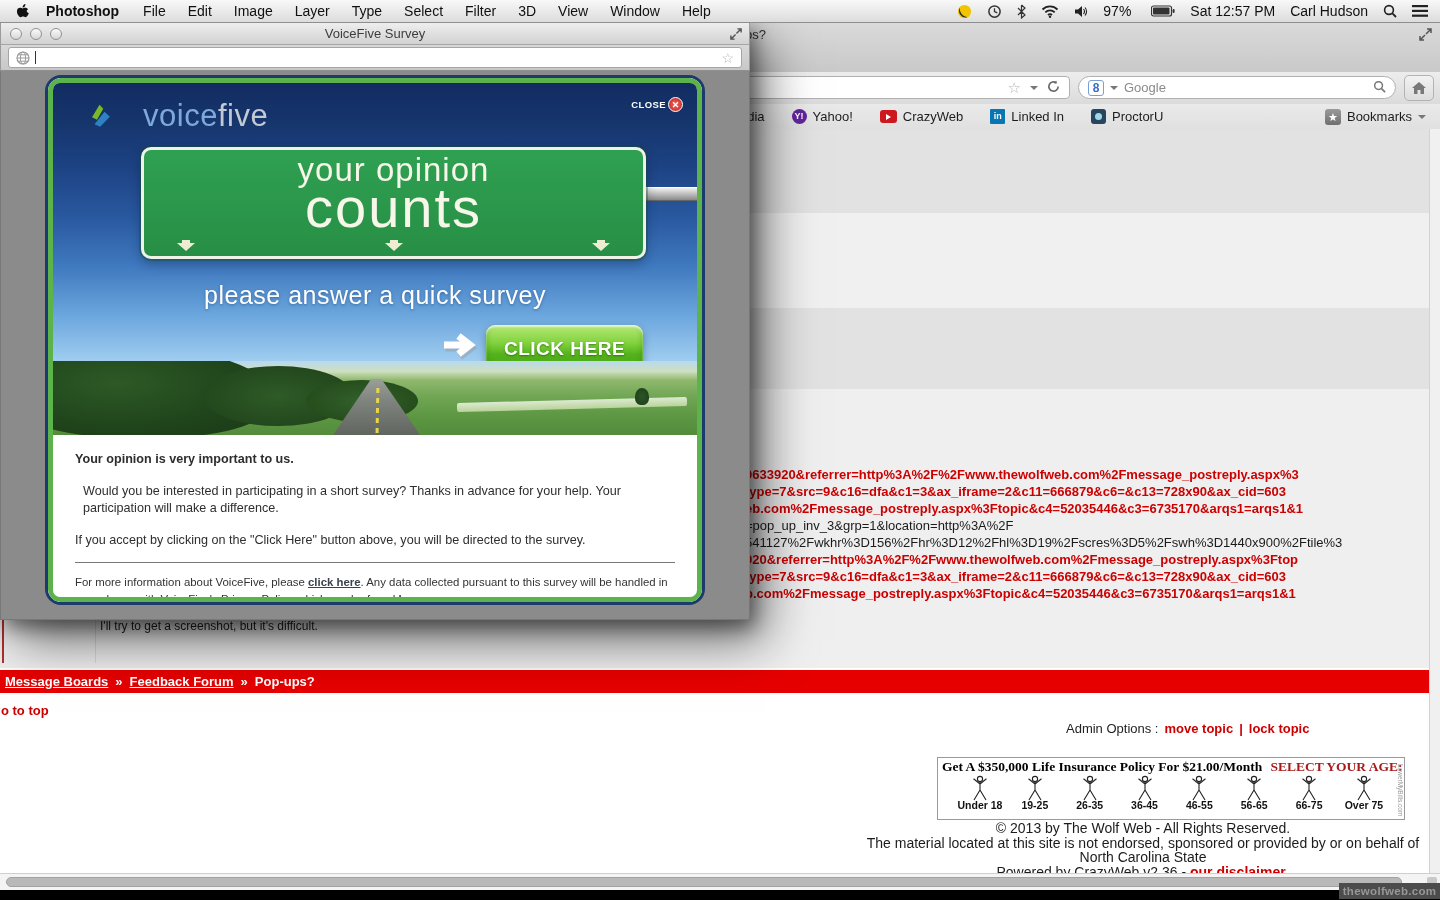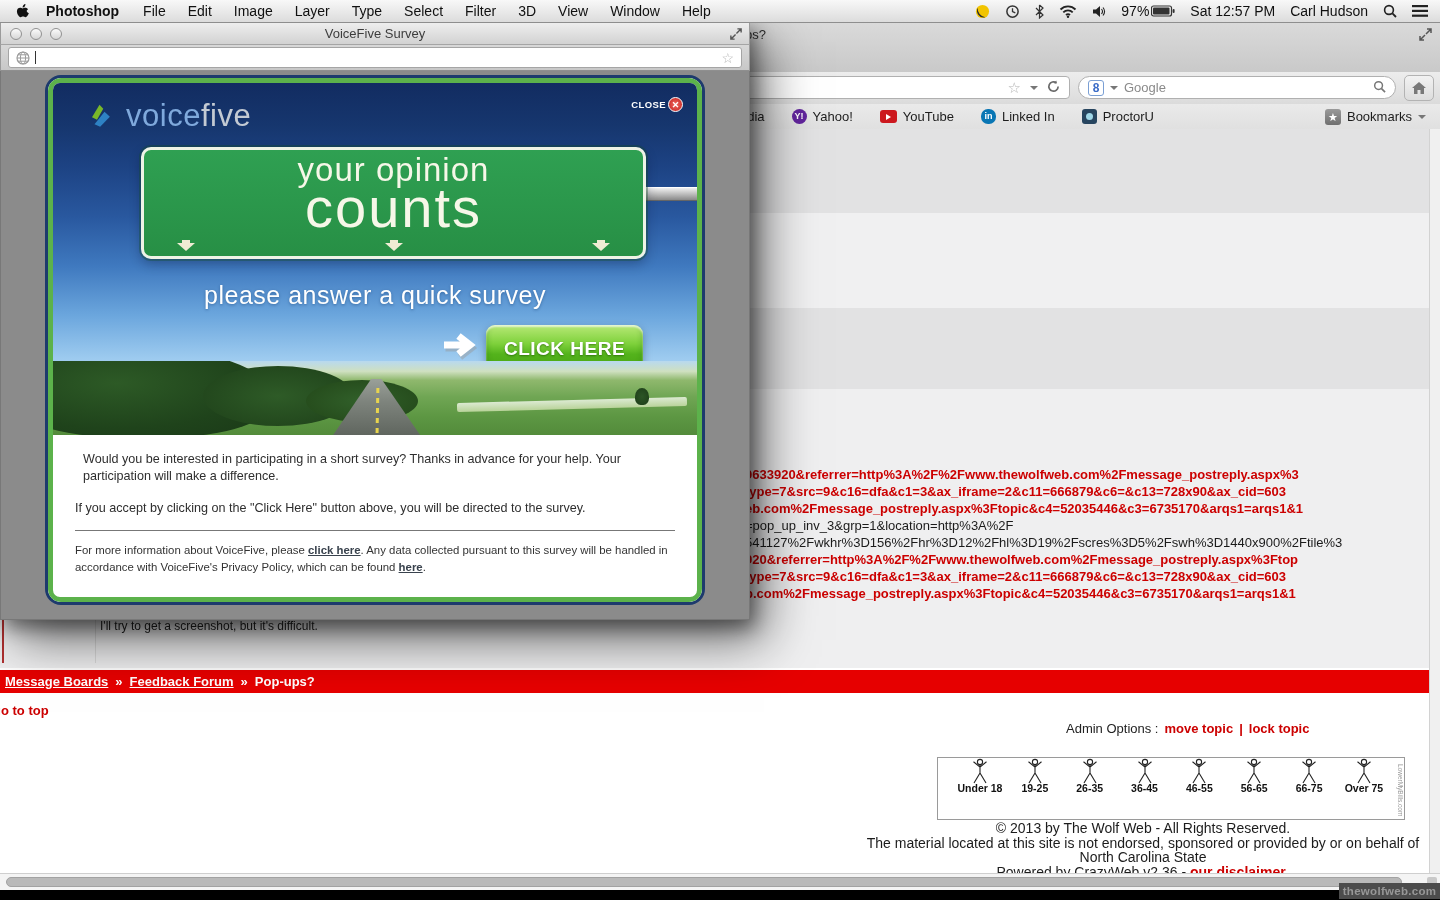--- a/index.html
+++ b/index.html
@@ -6,21 +6,21 @@
     font-family:"Liberation Sans",sans-serif;position:relative}
   
   #menubar{position:absolute;top:0;left:0;right:0;height:22px;background:linear-gradient(#f8f8f8,#dcdcdc);
     border-bottom:1px solid #8e8e8e;display:flex;align-items:center;z-index:300;font-size:14px;color:#101010}
   .mb-left{display:flex;align-items:center;height:100%}
   .mb-apple{padding:0 13px 0 16px;display:flex;align-items:center}
   .mb-app{font-weight:bold;padding:0 13px 0 4px}
   .mb-item{padding:0 11px}
   .mb-right{margin-left:auto;display:flex;align-items:center;gap:15px;padding-right:12px}
   .mb-ic{display:flex;align-items:center}
-  .mb-batt{display:flex;align-items:center;gap:2px}
+  .mb-batt{display:flex;align-items:center;gap:20px}
   
   #bgwin{position:absolute;top:22px;left:0;width:1440px;height:868px;background:#fff;z-index:10}
   .tabbar{position:absolute;top:0;left:0;right:0;height:50px;background:linear-gradient(#dadada,#c9c9c9);border-bottom:1px solid #a8a8a8}
   .tabfrag{position:absolute;left:745px;top:5px;font-size:13px;color:#2e2e2e}
   .winexpand{position:absolute;right:7px;top:5px}
   .toolbar{position:absolute;top:50px;left:0;right:0;height:32px;background:linear-gradient(#ededed,#dbdbdb);border-bottom:1px solid #b0b0b0}
   .urlfield{position:absolute;left:700px;top:4px;width:370px;height:23px;background:#fff;border:1px solid #b0b0b0;
     border-radius:4px;box-sizing:border-box;display:flex;align-items:center;justify-content:flex-end;gap:9px;padding:0 9px}
   .searchfield{position:absolute;left:1078px;top:4px;width:318px;height:23px;background:#fff;border:1px solid #b0b0b0;
     border-radius:12px;box-sizing:border-box;display:flex;align-items:center;gap:6px;padding:0 9px;font-size:13px;color:#8a8a8a}
@@ -32,21 +32,21 @@
     background:linear-gradient(#f2f2f2,#ddd);border:1px solid #b3b3b3;border-radius:5px;box-sizing:border-box}
   .bmbar{position:absolute;top:82px;left:0;right:0;height:25px;background:linear-gradient(#eaeaea,#e0e0e0);
     border-bottom:1px solid #bdbdbd;display:flex;align-items:center;font-size:13px;color:#1d1d1d}
   .bm{display:flex;align-items:center;gap:6px;margin-right:27px}
   .bm-first{margin-left:740px}
   .bm-right{margin-left:auto;display:flex;align-items:center;gap:6px;margin-right:14px}
   .ic-yahoo{width:15px;height:15px;border-radius:50%;background:#62259d;color:#fff;font-size:9px;font-weight:bold;
     text-align:center;line-height:15px}
   .ic-yt{width:17px;height:13px;border-radius:3px;background:#cc181e;position:relative}
   .ic-yt::after{content:"";position:absolute;left:6px;top:3.5px;border-left:5px solid #fff;border-top:3px solid transparent;border-bottom:3px solid transparent}
-  .ic-li{width:15px;height:15px;border-radius:7px;background:#0976b4;color:#fff;font-size:9px;font-weight:bold;text-align:center;line-height:15px}
+  .ic-li{width:15px;height:15px;border-radius:1px;background:#0976b4;color:#fff;font-size:9px;font-weight:bold;text-align:center;line-height:15px}
   .ic-pu{width:15px;height:15px;border-radius:3px;background:#27455f;position:relative}
   .ic-pu::after{content:"";position:absolute;left:4px;top:4px;width:7px;height:7px;border-radius:50%;background:#9fd7e8}
   .ic-bmstar{width:16px;height:16px;border-radius:3px;background:linear-gradient(#9a9a9a,#6f6f6f);color:#fff;font-size:11px;
     text-align:center;line-height:16px}
   
   .pagecontent{position:absolute;top:107px;left:0;right:0;bottom:16px;background:#fff;overflow:hidden}
   .band{position:absolute;left:0;right:10px}
   .band1{top:0;height:84px;background:#e2e2e3}
   .band2{top:84px;height:95px;background:#f0f0f1}
   .band3{top:179px;height:81px;background:#e2e2e3}
@@ -96,21 +96,21 @@
     display:flex;align-items:center;padding:0 7px;gap:5px;box-sizing:border-box;font-size:13px;white-space:nowrap;overflow:hidden}
   .udomain{color:#1c1c1c}.upath{color:#8e8e8e}
   .ucaret{width:1px;height:13px;background:#333;flex:none}
   .ustar{margin-left:auto;color:#b5b5b5;font-size:14px;flex:none}
   .pbody{position:absolute;top:49px;left:0;right:0;bottom:0;background:#8b8b8b;border:1px solid #787878;border-top:none;box-sizing:border-box}
   .sbox{position:absolute;left:44px;top:4px;width:660px;height:530px;border:3px solid #1d3a6d;border-radius:16px;
     background:#fff;box-sizing:border-box;overflow:hidden}
   .sinner{position:absolute;inset:0;border:5px solid #5cb24b;border-radius:12px;overflow:hidden;background:#fff}
   .hero{position:relative;height:352px;overflow:hidden;
     background:linear-gradient(180deg,#122c61 0%,#16366e 12%,#1d4384 24%,#29589f 38%,#3f79bf 52%,#6ba6dd 66%,#9ccaef 78%,#c2e2f8 88%,#d9effc 100%)}
-  .logo{position:absolute;left:34px;top:15px;display:flex;align-items:center;gap:9px}
+  .logo{position:absolute;left:34px;top:15px;display:flex;align-items:center;gap:26px}
   .logotext{font-size:31px;letter-spacing:.5px}
   .lt1{color:#7fa9dc}.lt2{color:#c3cad3}
   .closebtn{position:absolute;right:14px;top:14px;display:flex;align-items:center;gap:2px;cursor:pointer}
   .closelabel{color:#fff;font-size:9.5px;font-weight:bold;letter-spacing:.4px}
   .closex{width:15px;height:15px;border-radius:50%;background:radial-gradient(#f26a5e,#c01d1d);border:1.5px solid #fff;
     color:#fff;font-size:9px;font-weight:bold;display:flex;align-items:center;justify-content:center;box-sizing:border-box}
   .arm{position:absolute;left:585px;right:0;top:104px;height:12px;background:linear-gradient(#f1f1f1,#8a8a8a);
     border-top:1px solid #fff;border-bottom:1px solid #666}
   .sign{position:absolute;left:88px;top:64px;width:505px;height:112px;background:linear-gradient(#2fa052,#278f45);
     border:3px solid #eef3e6;border-radius:10px;box-shadow:0 0 0 2px rgba(20,80,40,.35),0 5px 12px rgba(0,10,40,.3);
@@ -266,21 +266,21 @@
   <div class="bmbar">
     <span class="bm bm-first">
         <span>edia</span>
       </span>
     <span class="bm">
         <span class="ic-yahoo">Y!</span>
         <span>Yahoo!</span>
       </span>
     <span class="bm">
         <span class="ic-yt"></span>
-        <span>YouTube</span>
+        <span>CrazyWeb</span>
       </span>
     <span class="bm">
         <span class="ic-li">in</span>
         <span>Linked In</span>
       </span>
     <span class="bm">
         <span class="ic-pu"></span>
         <span>ProctorU</span>
       </span>
     <span class="bm-right">
@@ -320,20 +320,24 @@
     <div class="gototop"><span>go to top</span></div>
 
     <div class="adminline">
       <span>Admin Options :</span>
       <span class="rlink">move topic</span>
       <span class="pipe">|</span>
       <span class="rlink">lock topic</span>
     </div>
 
     <div class="adbox">
+      <div class="adhead">
+        <span>Get A $350,000 Life Insurance Policy For $21.00/Month</span>
+        <span class="adselect">SELECT YOUR AGE:</span>
+      </div>
       <div class="adfigs">
         <span class="agecol">
             <svg width="20" height="27" viewBox="0 0 20 27">
               <circle cx="10" cy="4" r="2.6" fill="none" stroke="#222" stroke-width="1.1"></circle>
               <path d="M10 6.6 V15 M10 9 L3.5 3.8 M10 9 L16.5 3.8 M10 15 L4 25 M10 15 L16 25" stroke="#222" stroke-width="1.1" fill="none"></path>
             </svg>
             <span class="agelabel">Under 18</span>
           </span>
         <span class="agecol">
             <svg width="20" height="27" viewBox="0 0 20 27">
@@ -463,20 +467,21 @@
             <div class="trees1"></div>
             <div class="trees2"></div>
             <div class="trees3"></div>
             <div class="fieldstrip"></div>
             <div class="smalltree"></div>
             <div class="road"></div>
             <div class="centerline"></div>
           </div>
         </div>
         <div class="stext">
+          <p class="sp1">Your opinion is very important to us.</p>
           <p class="sp2">Would you be interested in participating in a short survey? Thanks in advance for your help. Your participation will make a difference.</p>
           <p class="sp3">If you accept by clicking on the "Click Here" button above, you will be directed to the survey.</p>
           <div class="sdiv"></div>
           <p class="sfine"><span>For more information about VoiceFive, please </span><span class="flink">click here</span><span>. Any data collected pursuant to this survey will be handled in accordance with VoiceFive's Privacy Policy, which can be found </span><span class="flink">here</span><span>.</span></p>
         </div>
       </div>
     </div>
   </div>
 </div>
 

